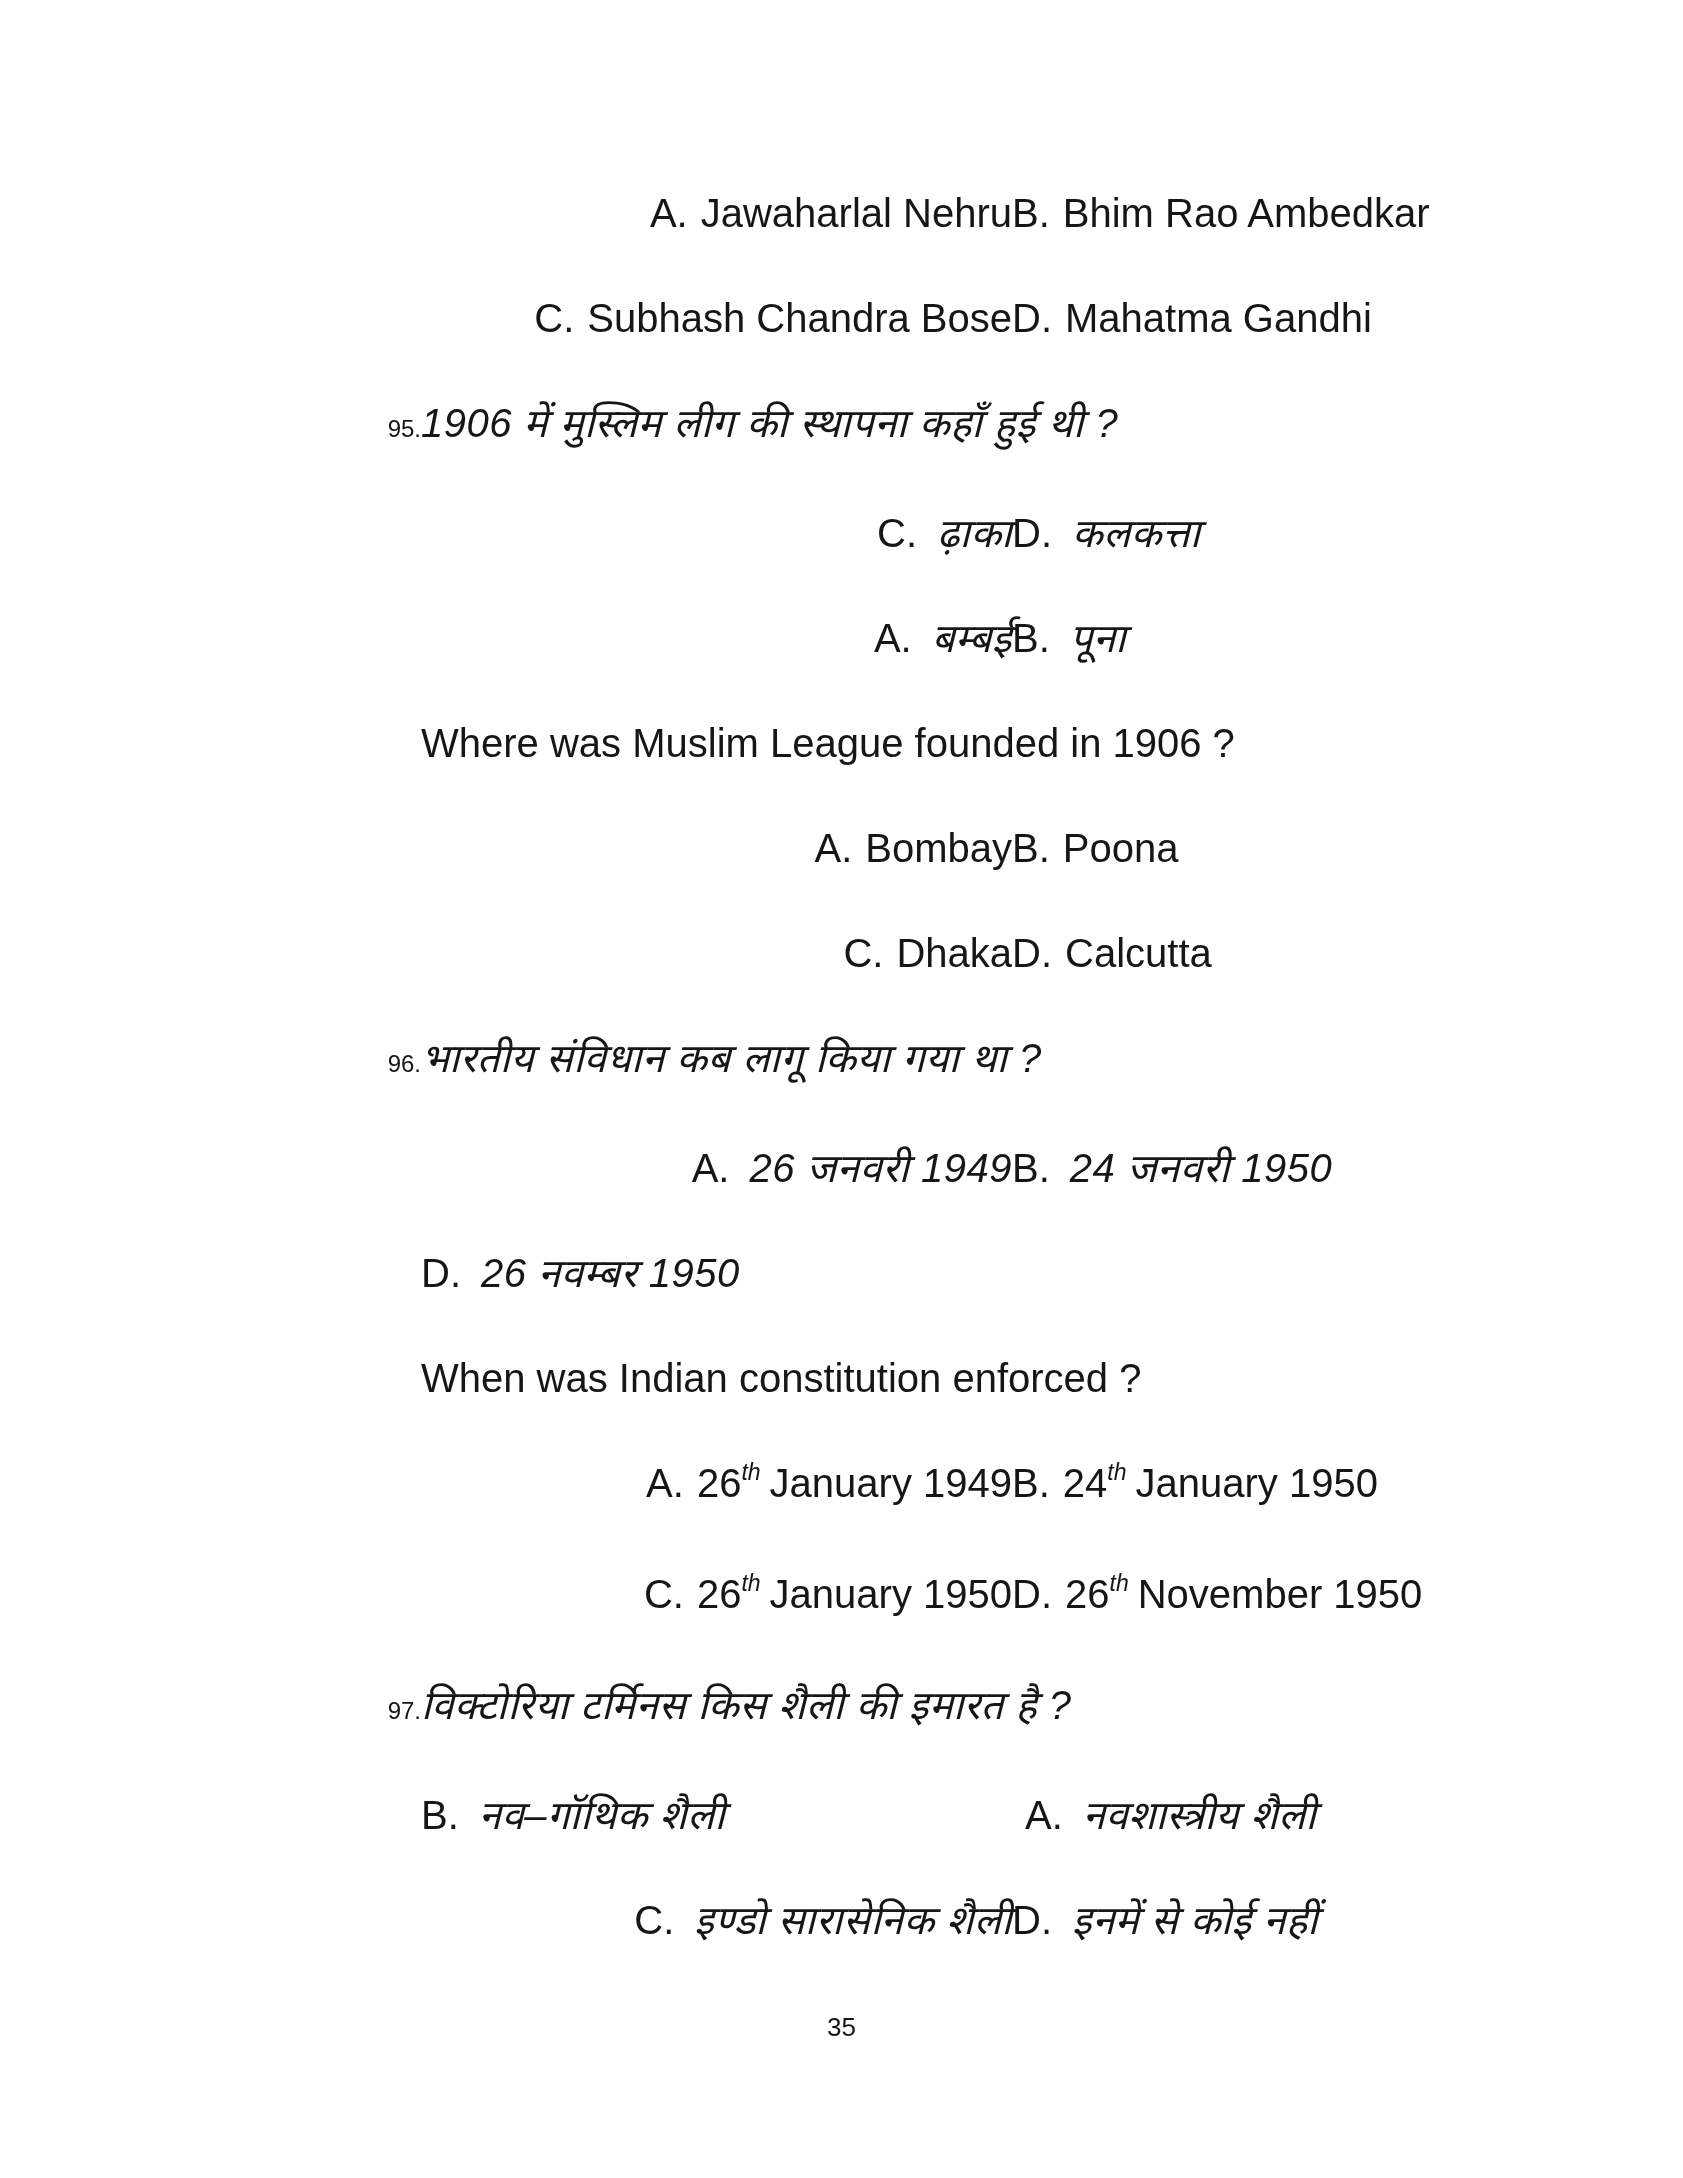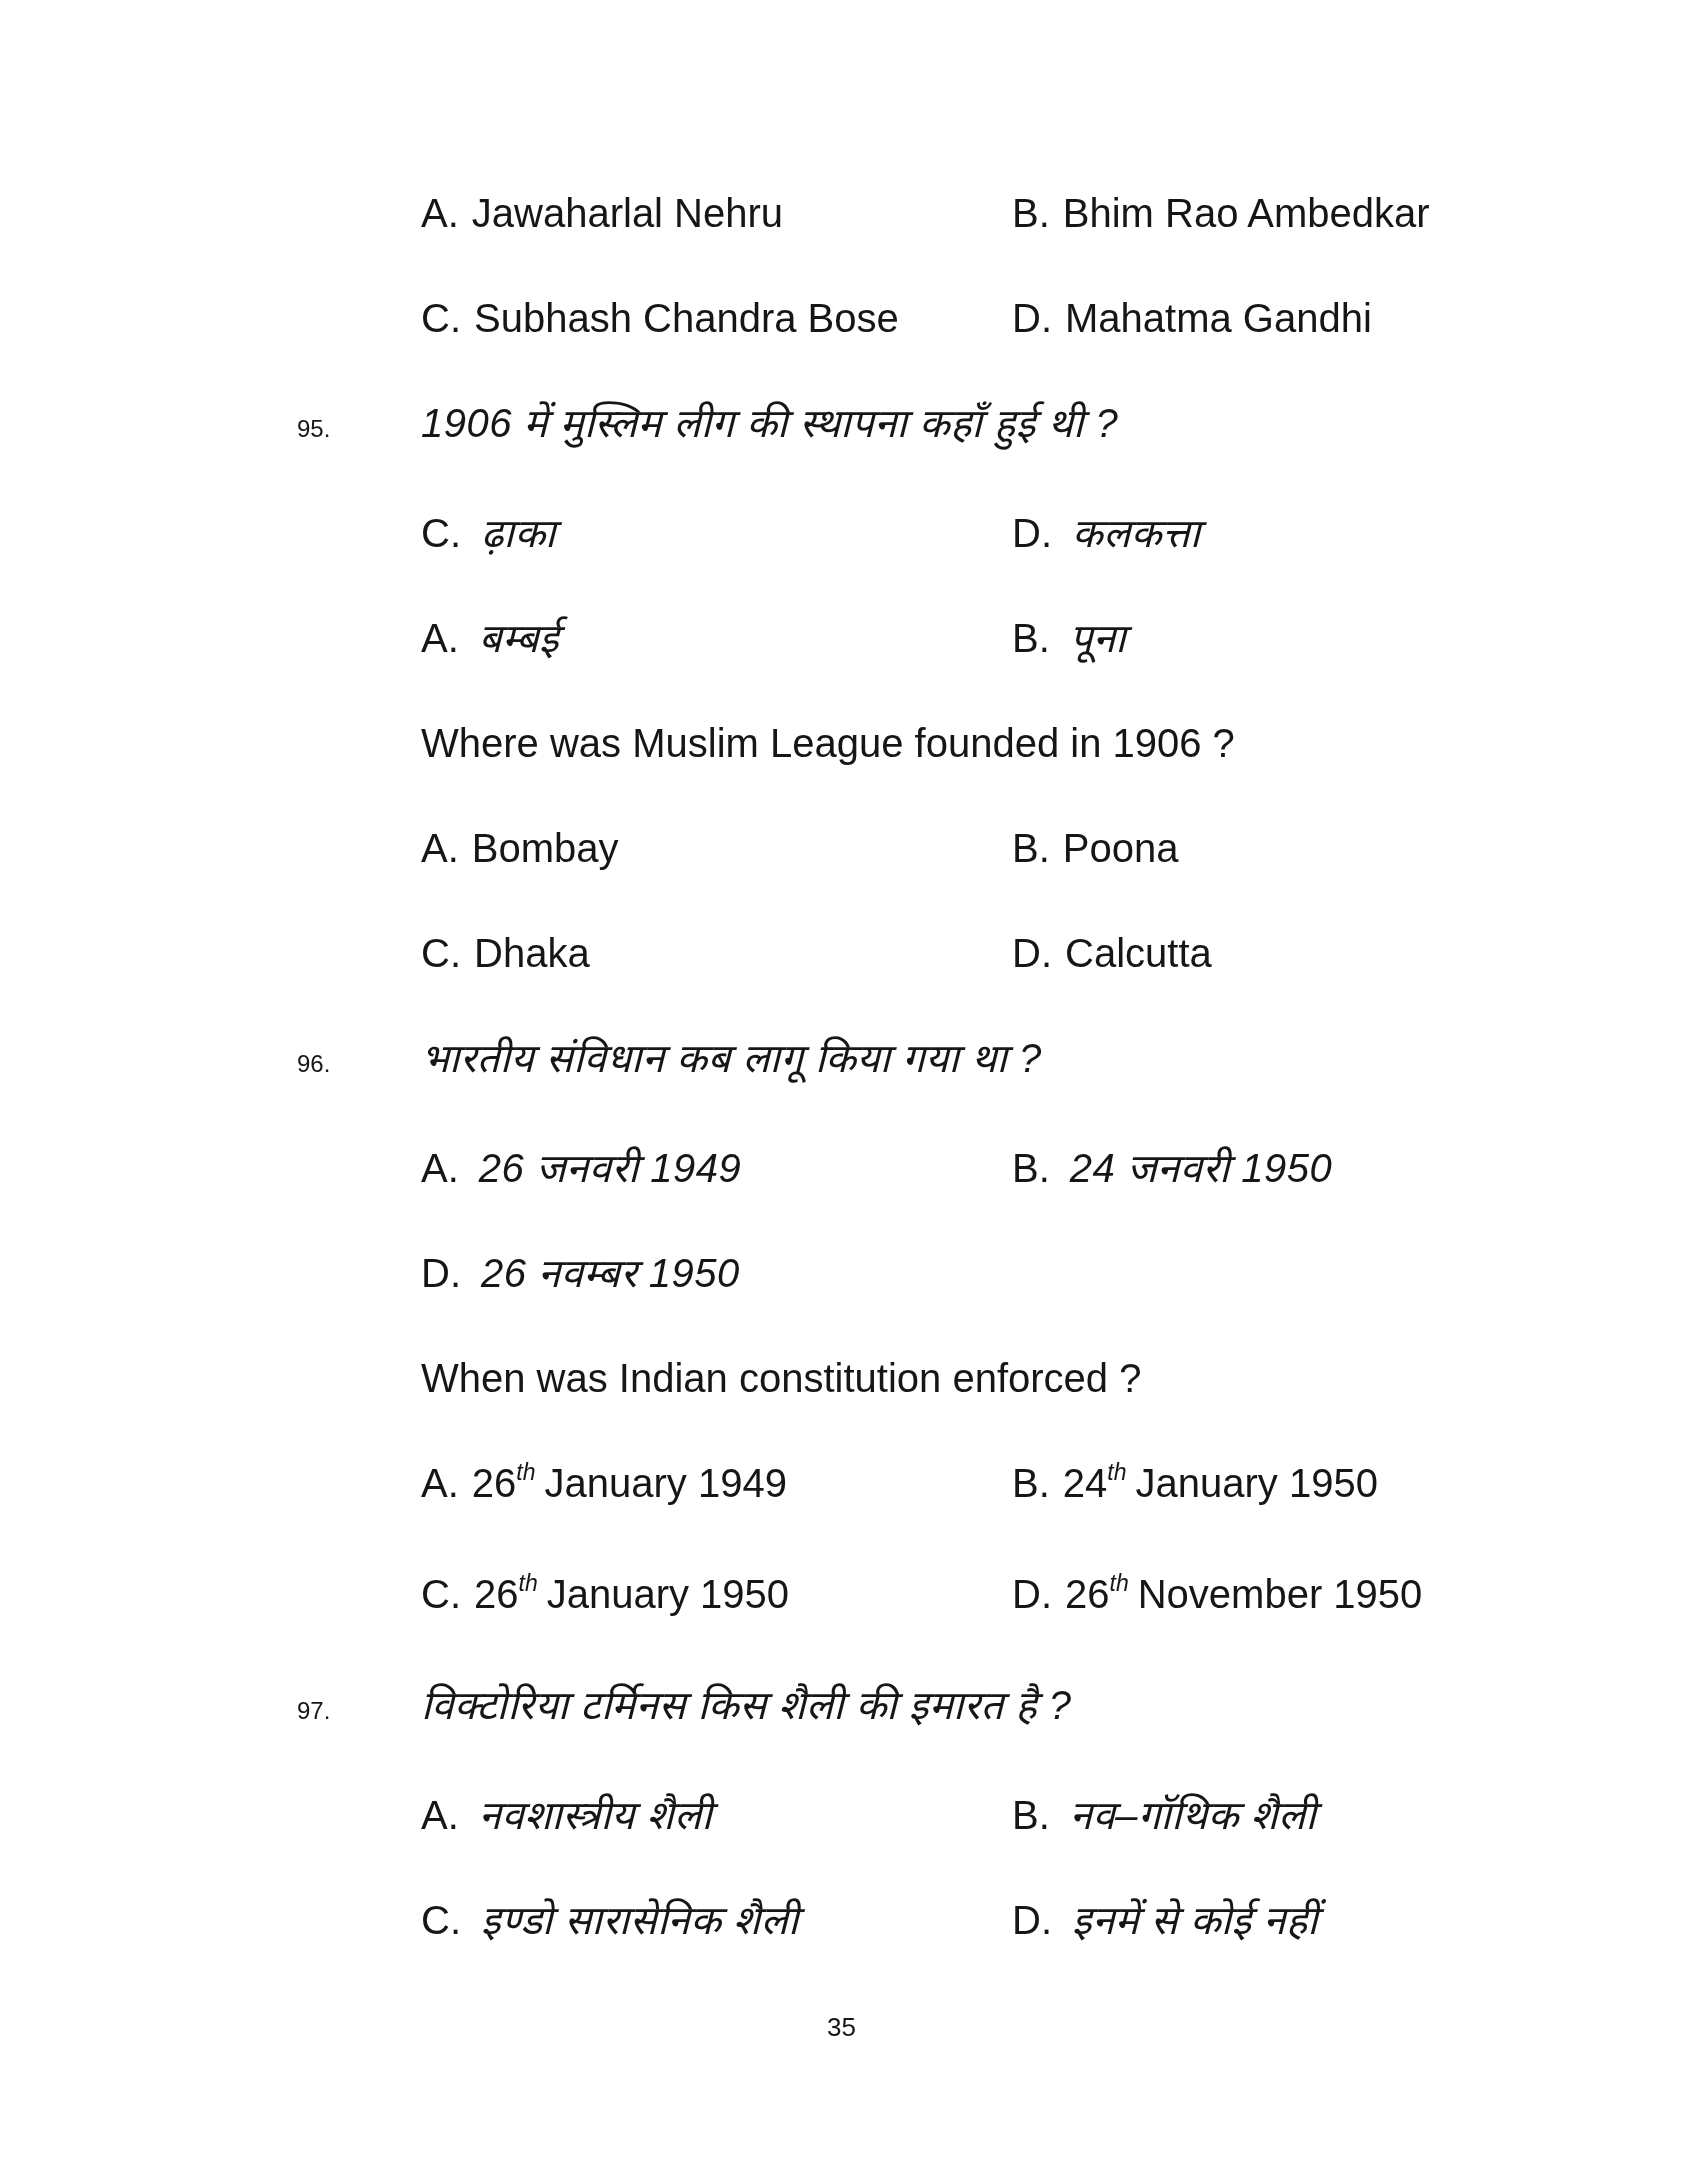--- a/index.html
+++ b/index.html
@@ -12,20 +12,21 @@
     overflow: hidden;
   }
   .page { position: absolute; inset: 0; padding-top: 186px; }
   .row {
     display: flex;
     align-items: baseline;
     line-height: 55px;
     margin-bottom: 50px;
     font-size: 40px;
     white-space: nowrap;
+    text-align: right;
   }
   .row.qline .num { margin-left: 297px; width: 124px; font-size: 24px; flex: 0 0 124px; }
   .row.opts, .row.cont { padding-left: 421px; }
   .opt { display: inline-block; }
   .opt.left { width: 591px; flex: 0 0 591px; }
   .opt .lbl { margin-right: 13px; }
   .opt.hi .lbl { margin-right: 20px; }
   .qtext.hi, .opt.hi .txt { letter-spacing: 0.5px; font-style: italic; }
   sup.ord {
     font-size: 23px;
@@ -138,25 +139,25 @@
     <div class="opt en">
       <span class="lbl">D.</span><span class="txt"><span>26</span><sup class="ord">th</sup><span class="rest">November 1950</span></span>
     </div>
   </div>
 
   <div class="row qline">
     <span class="num">97.</span>
     <span class="qtext hi">विक्टोरिया टर्मिनस किस शैली की इमारत है ?</span>
   </div>
   <div class="row opts">
+    <div class="opt hi">
+      <span class="lbl">B.</span><span class="txt">नव–गॉथिक शैली</span>
+    </div>
     <div class="opt left hi">
       <span class="lbl">A.</span><span class="txt">नवशास्त्रीय शैली</span>
-    </div>
-    <div class="opt hi">
-      <span class="lbl">B.</span><span class="txt">नव–गॉथिक शैली</span>
     </div>
   </div>
   <div class="row opts">
     <div class="opt left hi">
       <span class="lbl">C.</span><span class="txt">इण्डो सारासेनिक शैली</span>
     </div>
     <div class="opt hi">
       <span class="lbl">D.</span><span class="txt">इनमें से कोई नहीं</span>
     </div>
   </div>

